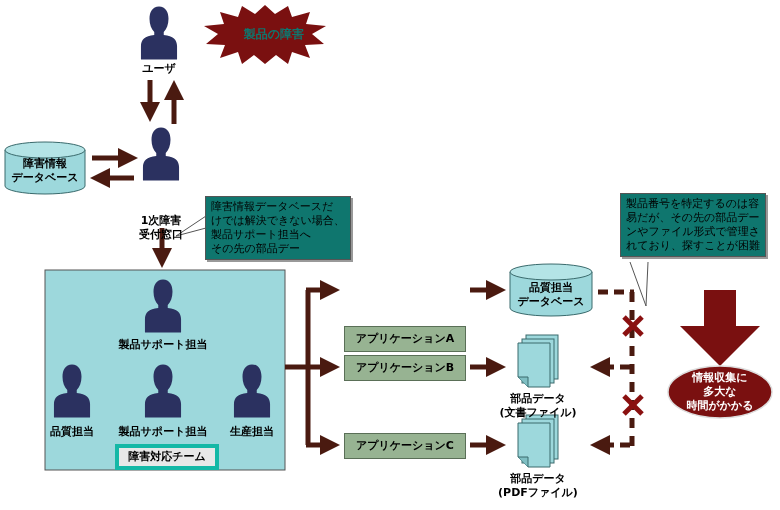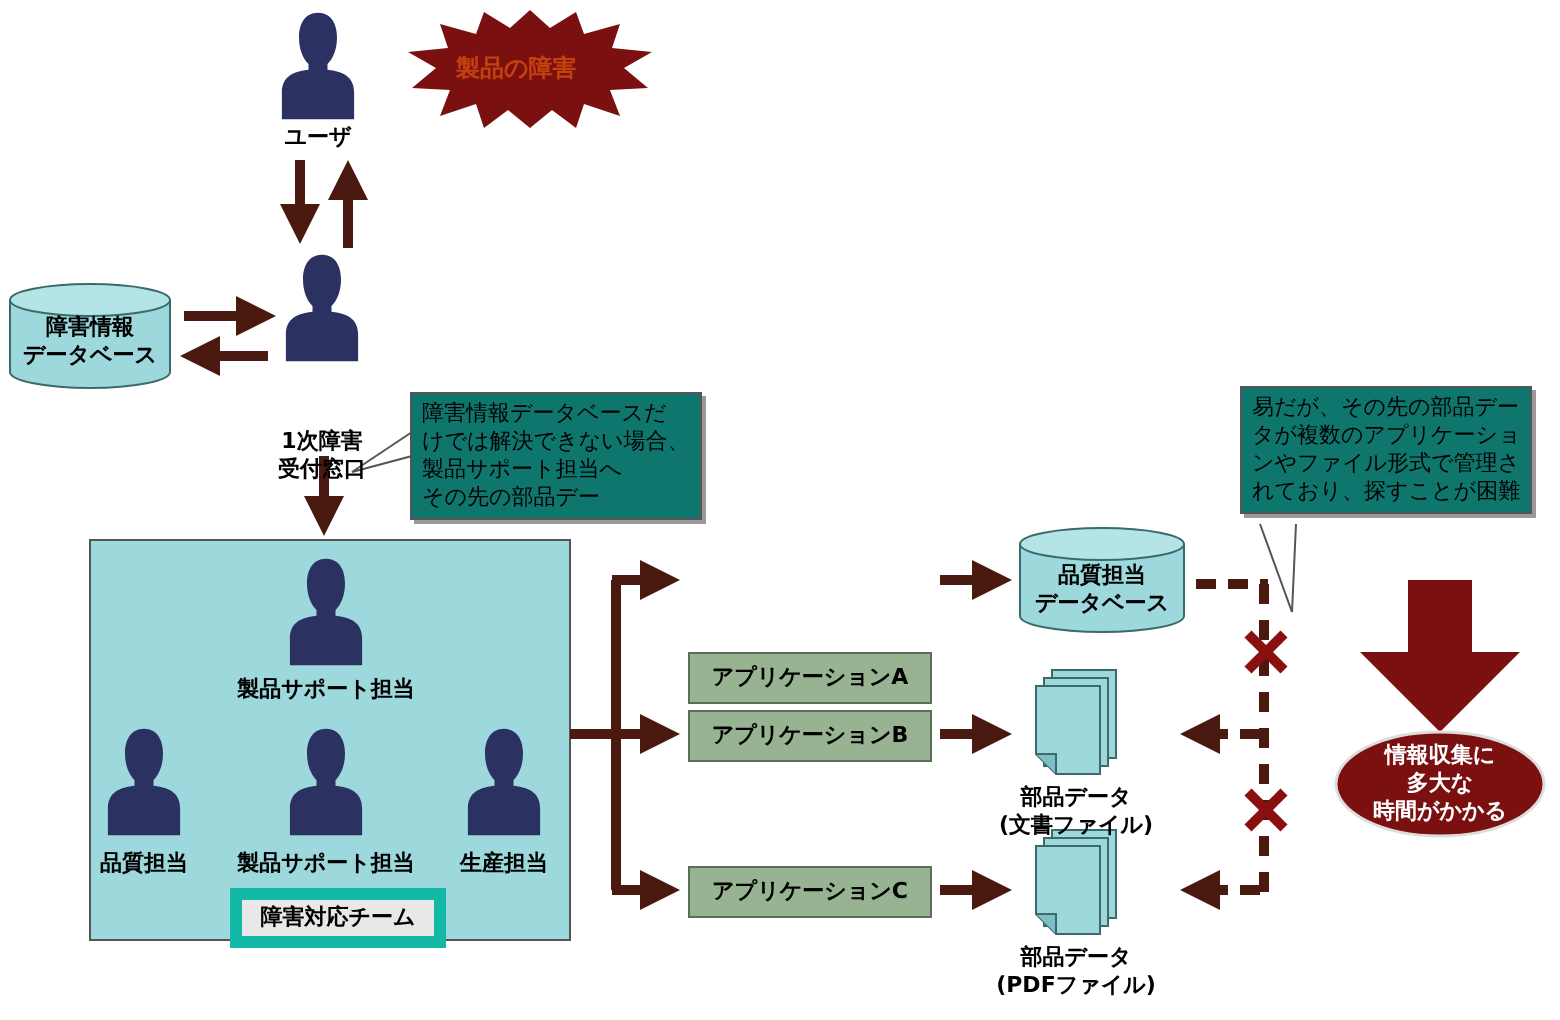--- a/index.html
+++ b/index.html
@@ -4,23 +4,23 @@
 <style>
   html, body { margin: 0; padding: 0; background: #ffffff; }
   body { width: 780px; height: 510px; position: relative; overflow: hidden;
          font-family: "DejaVu Sans", "Liberation Sans", sans-serif; font-weight: bold; color: #000; }
   svg.bg { position: absolute; left: 0; top: 0; }
   .lbl { position: absolute; font-size: 11px; text-align: center; line-height: 14px; white-space: nowrap; }
   .appbox { position: absolute; width: 120px; height: 24px; background: #97b392; border: 1px solid #5a6f57;
             font-size: 11px; line-height: 24px; text-align: center; }
   .callout { position: absolute; background: #0f766e; border: 1px solid #555; box-shadow: 2px 2px 0 #999;
              font-size: 11px; line-height: 14px; padding: 3px 5px; white-space: nowrap; font-weight: normal; }
-  .team-label { position: absolute; background: #e8e8e8; border: 6px solid #14b8a6; font-size: 11px;
+  .team-label { position: absolute; background: #e8e8e8; border: 4px solid #14b8a6; font-size: 11px;
                 line-height: 18px; text-align: center; }
-  .burst-text { position: absolute; color: #c2410c; font-size: 12px; text-align: left; }
+  .burst-text { position: absolute; color: #0f766e; font-size: 12px; text-align: right; }
   .oval-text { position: absolute; color: #fff; font-size: 11px; line-height: 14px; text-align: center; }
 </style>
 </head>
 <body>
 
 <svg class="bg" width="780" height="510">
   <defs>
     <marker id="ah" markerWidth="4" markerHeight="4" refX="2" refY="2" orient="auto" markerUnits="strokeWidth">
       <path d="M0,0 L4,2 L0,4 z" fill="#4a1a10"></path>
     </marker>
@@ -143,22 +143,22 @@
 <div class="lbl" style="left:498px;top:392px;width:80px;">
   <div>部品データ</div>
   <div>(文書ファイル)</div>
 </div>
 <div class="lbl" style="left:498px;top:472px;width:80px;">
   <div>部品データ</div>
   <div>(PDFファイル)</div>
 </div>
 
 <div class="callout" style="left:620px;top:193px;">
+  <div>製品番号を特定するのは容</div>
   <div>易だが、その先の部品デー</div>
-  <div>タが複数のアプリケーショ</div>
   <div>ンやファイル形式で管理さ</div>
   <div>れており、探すことが困難</div>
 </div>
 
 <div class="oval-text" style="left:672px;top:371px;width:96px;">
   <div>情報収集に</div>
   <div>多大な</div>
   <div>時間がかかる</div>
 </div>
 

